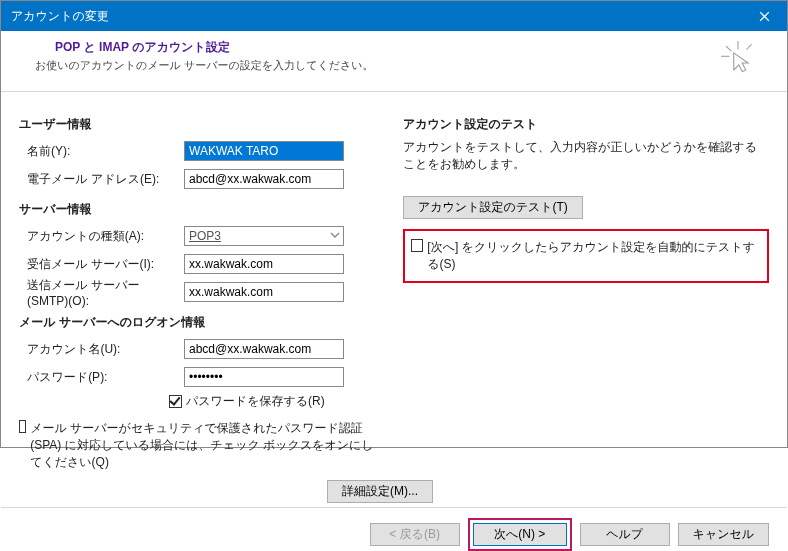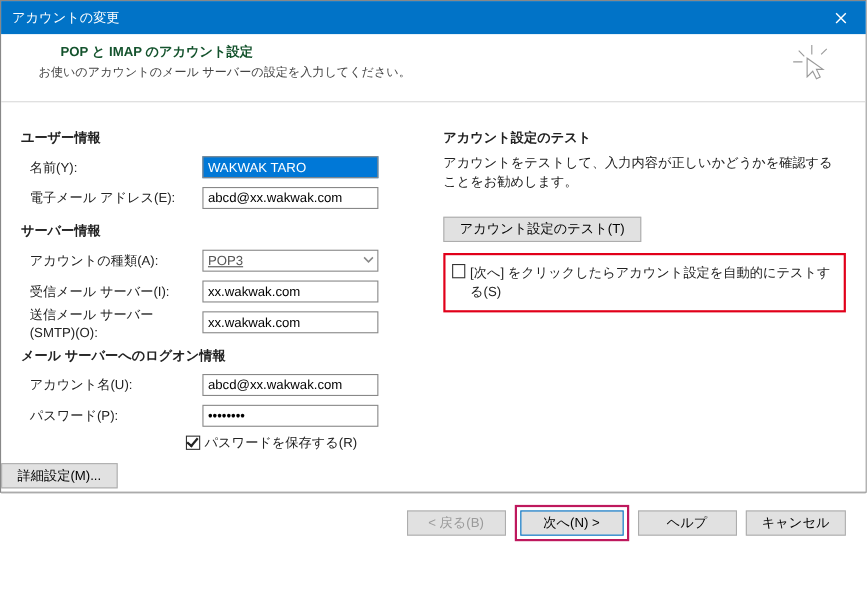--- a/index.html
+++ b/index.html
@@ -2,21 +2,21 @@
 <html><head>
 <meta charset="utf-8">
 <style>
   * { box-sizing: border-box; margin: 0; padding: 0; font-family: "Yu Gothic UI", "Meiryo", sans-serif; }
   html, body { width: 788px; height: 551px; overflow: hidden; background: #fff; }
   .window { width: 788px; height: 448px; display: flex; flex-direction: column; border: 1px solid #888; }
   .titlebar { background: #0173c7; color: #fff; height: 30px; display: flex; align-items: center; justify-content: space-between; padding-left: 10px; font-size: 12px; }
   .titlebar .close { width: 45px; height: 30px; display: flex; align-items: center; justify-content: center; color: #fff; font-size: 12px; font-family: sans-serif; }
   .header { padding: 8px 14px 12px 14px; border-bottom: 1px solid #d9d9d9; display: flex; justify-content: space-between; align-items: flex-start; }
   .header-left { }
-  .header-title { font-size: 12px; font-weight: bold; color: #14532d; padding-left: 40px; }
+  .header-title { font-size: 12px; font-weight: bold; color: #4c1d95; padding-left: 40px; }
   .header-sub { font-size: 11px; color: #444; padding-left: 20px; margin-top: 2px; }
   .cursor-icon { margin-right: 18px; margin-top: 2px; color: #888; }
   .cursor-icon svg { width: 34px; height: 34px; }
   .content { flex: 1; display: flex; padding: 24px 18px 10px 18px; font-size: 12px; color: #222; gap: 18px; }
   .left-col { flex: 1; }
   .right-col { flex: 1; }
   .section-head { font-weight: bold; font-size: 12px; margin-bottom: 6px; }
   .row { display: flex; align-items: center; margin-bottom: 4px; height: 24px; }
   .row label { width: 165px; padding-left: 8px; font-size: 12px; }
   .row input[type=text], .row input[type=password] {
@@ -28,21 +28,21 @@
   }
   .select-wrap .chev { position: absolute; right: 4px; top: 3px; color: #888; pointer-events: none; }
   .checkbox-row { display: flex; align-items: center; font-size: 12px; margin-top: 4px; margin-left: 150px; }
   .spa-row { font-size: 12px; display: flex; align-items: flex-start; margin-top: 10px; }
   .spa-text { line-height: 1.4; }
   .right-text { font-size: 12px; margin-bottom: 23px; line-height: 1.4; }
   .win-btn {
     background: #e1e1e1; border: 1px solid #adadad; font-size: 12px; height: 23px; padding: 0 14px; cursor: default;
   }
   .auto-test-box { border: 2px solid #e1001a; padding: 8px 6px; margin-top: 10px; display: flex; align-items: flex-start; font-size: 12px; }
-  .detail-row { display: flex; justify-content: flex-start; padding: 0 28px 4px 0; }
+  .detail-row { display: flex; justify-content: center; padding: 0 28px 4px 0; }
   .footer { border-top: 1px solid #d9d9d9; padding: 10px 18px 10px 18px; display: flex; justify-content: flex-end; gap: 8px; align-items: center; }
   .footer .win-btn { min-width: 90px; }
   .btn-disabled { color: #9a9a9a; }
   .next-frame { border: 2px solid #be185d; padding: 3px; display: inline-block; }
   .next-frame .win-btn { border: 1px solid #0173c7; min-width: 94px; }
   .mt10 { margin-top: 10px; }
   .checked-box {
     appearance: none; width: 13px; height: 13px; border: 1px solid #333; background: #fff; position: relative; margin-right:4px;
   }
   .checked-box[data-checked="true"]::after {
@@ -122,20 +122,24 @@
       </div>
       <div class="row">
         <label>パスワード(P):</label>
         <input type="password" value="********" style="">
       </div>
       <div class="checkbox-row">
         <span class="checked-box" data-checked="true"></span>
         <span>パスワードを保存する(R)</span>
       </div>
 
+      <div class="spa-row">
+        <span class="checked-box" data-checked="false"></span>
+        <div class="spa-text">メール サーバーがセキュリティで保護されたパスワード認証 (SPA) に対応している場合には、チェック ボックスをオンにしてください(Q)</div>
+      </div>
     </div>
 
     <div class="right-col">
       <div class="section-head">アカウント設定のテスト</div>
       <div class="right-text">アカウントをテストして、入力内容が正しいかどうかを確認することをお勧めします。</div>
       <button class="win-btn">アカウント設定のテスト(T)</button>
       <div class="auto-test-box">
         <span class="checked-box" data-checked="false"></span>
         <span>[次へ] をクリックしたらアカウント設定を自動的にテストする(S)</span>
       </div>

